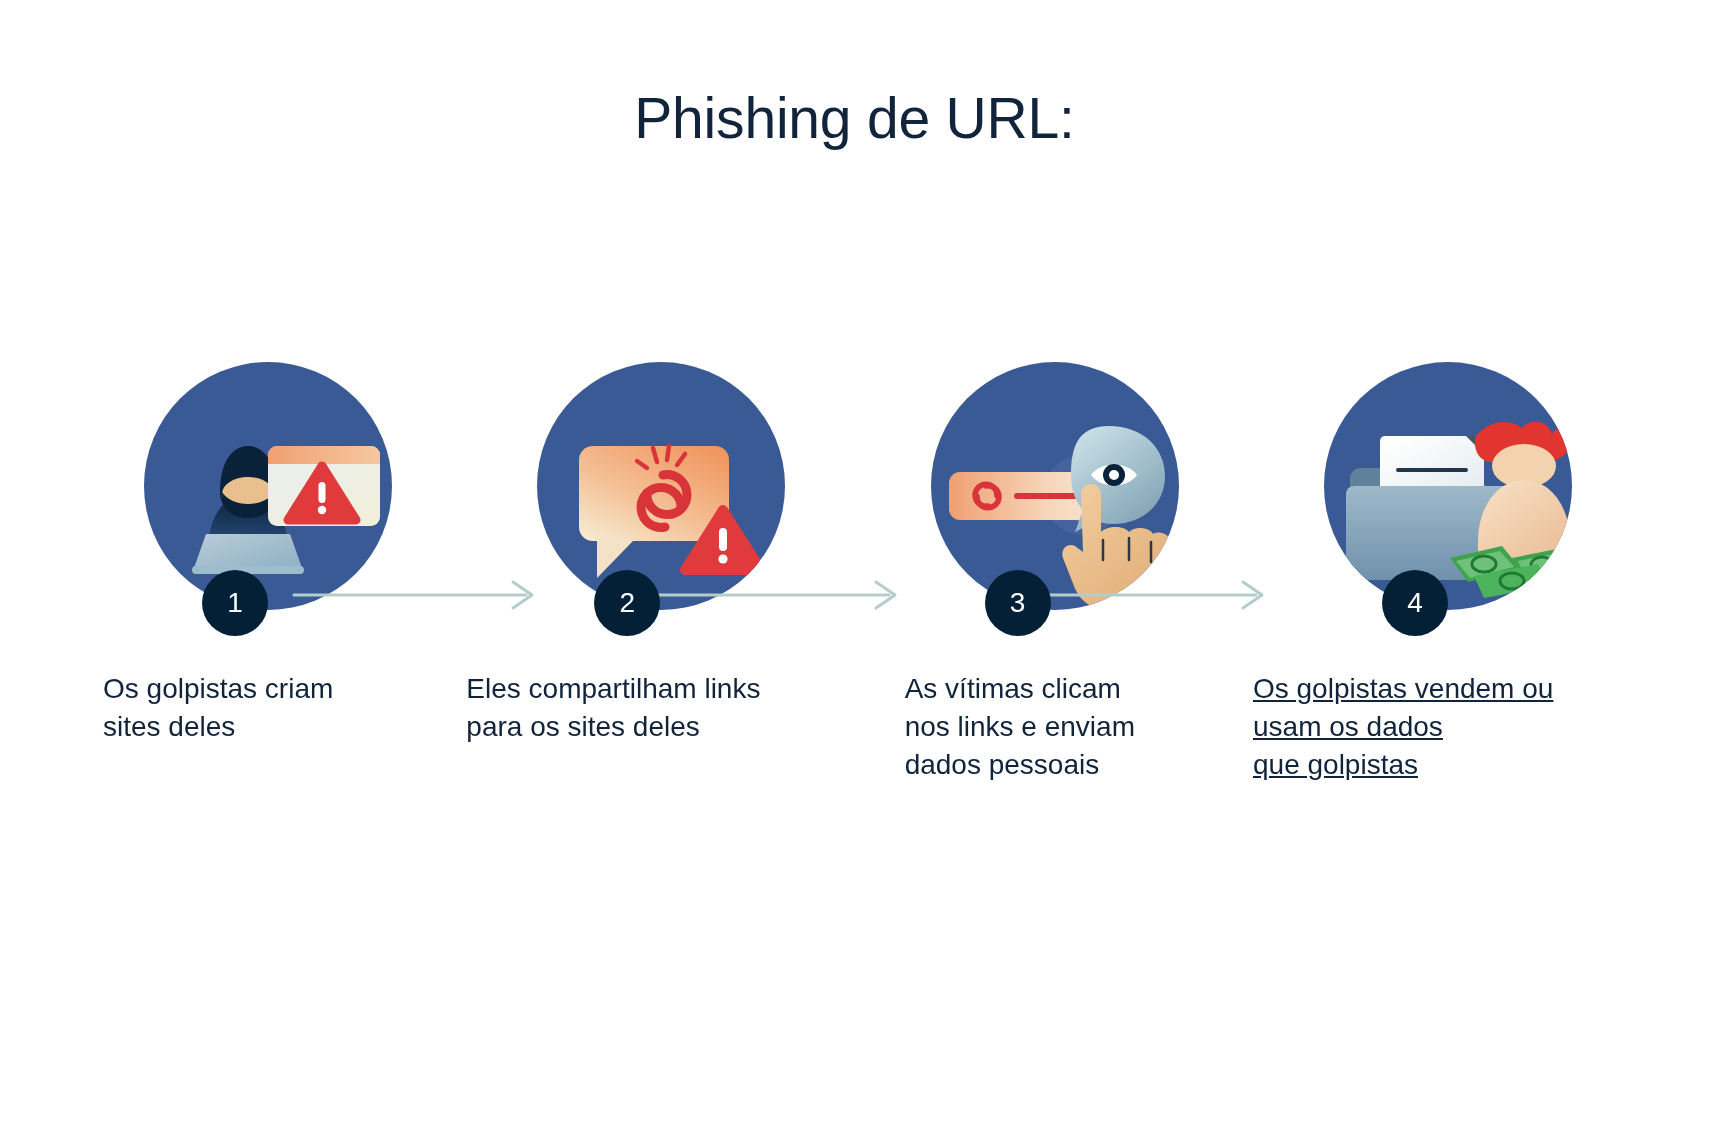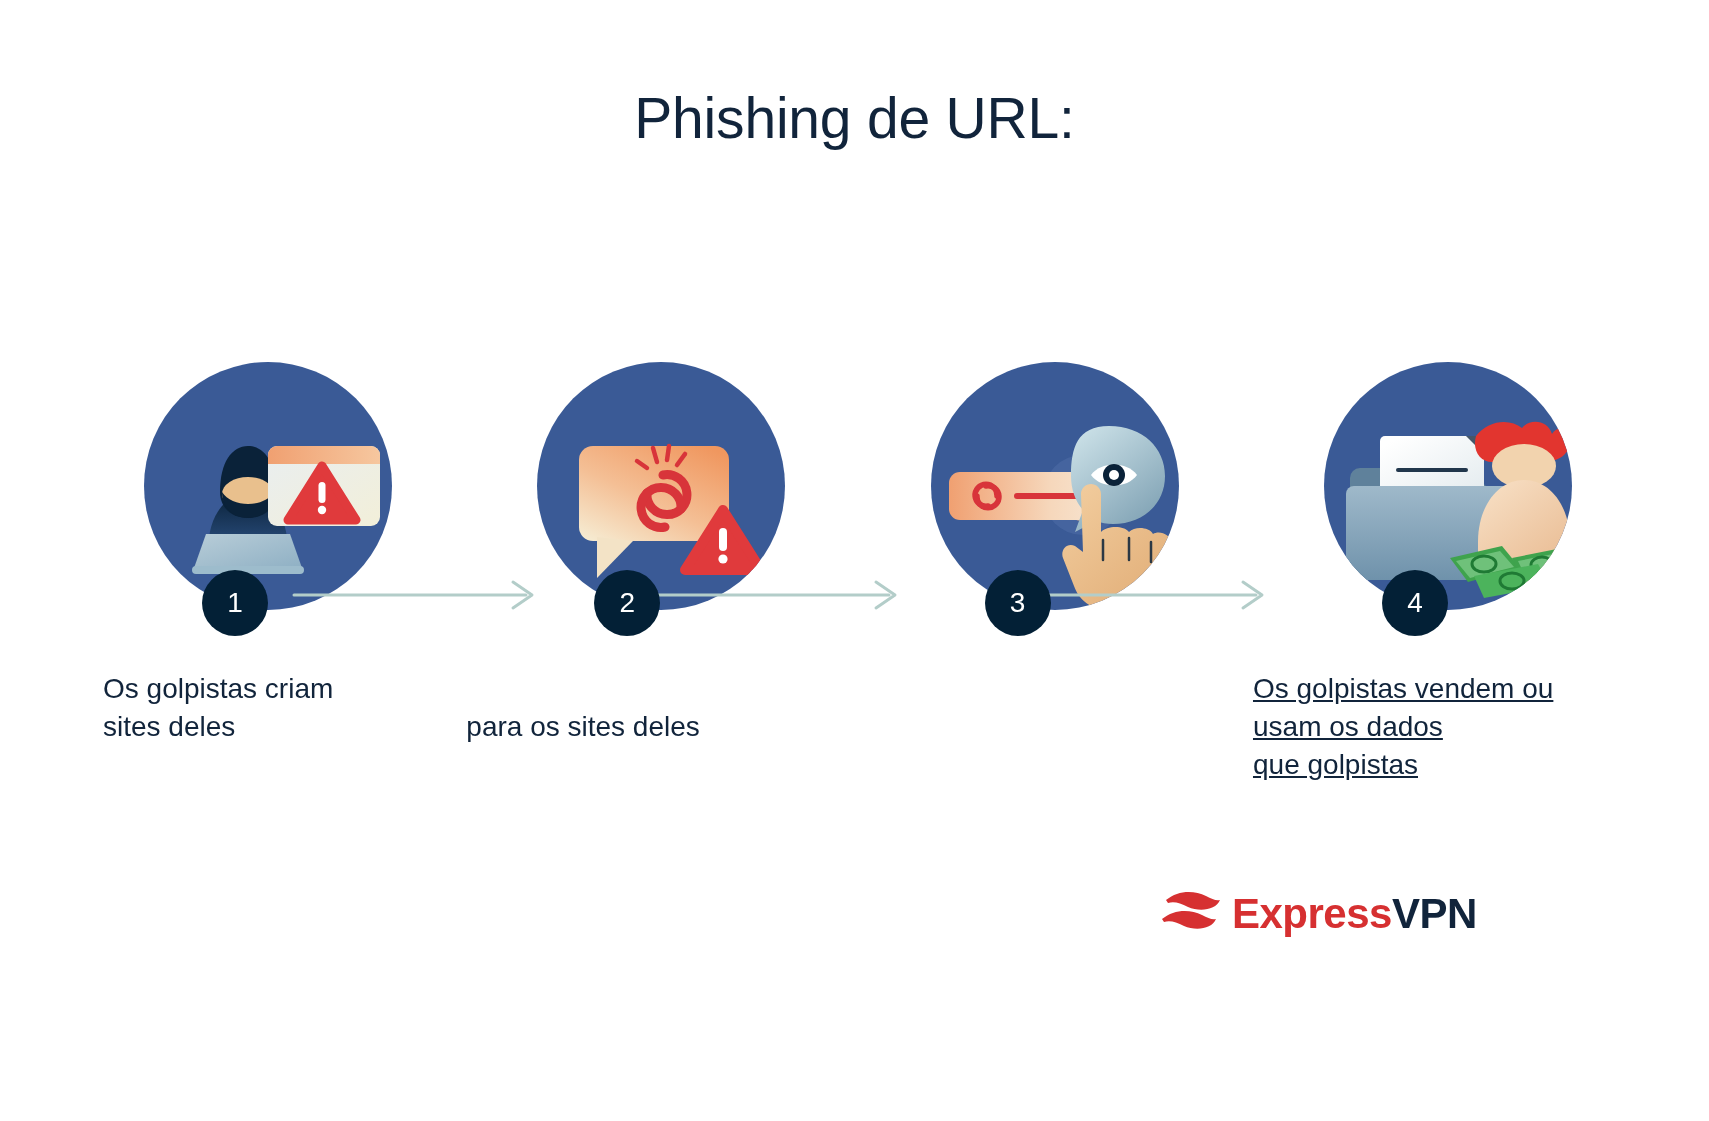--- a/index.html
+++ b/index.html
@@ -232,21 +232,21 @@
             <path d="M110 106 L100 99"></path>
           </g>
 
           <path d="M186 148 L224 208 L148 208 Z" fill="#e03a3c" stroke="#e03a3c" stroke-width="10" stroke-linejoin="round"></path>
           <rect x="182" y="166" width="8" height="23" rx="4" fill="#ffffff"></rect>
           <circle cx="186" cy="197" r="4.6" fill="#ffffff"></circle>
         </svg>
       </div>
       <div class="badge">2</div>
       <div class="caption">
-        <br>
+        <span>Eles compartilham links</span><br>
         <span>para os sites deles</span>
       </div>
     </div>
 
     <div class="step">
       <div class="circle">
         <svg width="248" height="248" viewBox="0 0 248 248" aria-hidden="true">
           <defs>
             <linearGradient id="g3bar" x1="0" y1="0" x2="1" y2="0">
               <stop offset="0%" stop-color="#f0a071"></stop>
@@ -284,20 +284,25 @@
                    C228 168 240 172 241 182 L241 218 C241 236 226 248 206 248
                    L178 248 C160 248 148 238 143 224 L132 196 C129 188 136 180 144 184 L152 190 Z" fill="url(#g3hand)"></path>
           <g stroke="#0a2239" stroke-width="2.5" fill="none" stroke-linecap="round" opacity="0.85">
             <path d="M172 178 L172 198"></path>
             <path d="M198 176 L198 198"></path>
             <path d="M220 180 L220 200"></path>
           </g>
         </svg>
       </div>
       <div class="badge">3</div>
+      <div class="caption">
+        <span>As vítimas clicam</span><br>
+        <span>nos links e enviam</span><br>
+        <span>dados pessoais</span>
+      </div>
     </div>
 
     <div class="step">
       <div class="circle">
         <svg width="248" height="248" viewBox="0 0 248 248" aria-hidden="true">
           <defs>
             <linearGradient id="g4fold" x1="0.5" y1="0" x2="0.5" y2="1">
               <stop offset="0%" stop-color="#9fb9ca"></stop>
               <stop offset="100%" stop-color="#6f92ab"></stop>
             </linearGradient>
@@ -342,23 +347,14 @@
       <div class="badge">4</div>
       <div class="caption">
         <span>Os golpistas vendem ou</span><br>
         <span>usam os dados</span><br>
         <span>que golpistas</span>
       </div>
     </div>
 
   </div>
 
-  <div class="logo">
-    <span class="logo-mark">
-      <svg width="62" height="52" viewBox="0 0 62 52" aria-hidden="true">
-        <path d="M6 12 C18 2 34 2 46 8 C52 11 56 13 60 12 C56 22 40 24 28 19 C20 15 14 13 8 15 Z" fill="#d63031"></path>
-        <path d="M2 31 C14 21 30 21 42 27 C48 30 52 32 56 31 C52 41 36 43 24 38 C16 34 10 32 4 34 Z" fill="#d63031"></path>
-      </svg>
-    </span>
-    <span class="logo-text"><span class="logo-express">Express</span><span class="logo-vpn">VPN</span></span>
-  </div>
 
 </div>
 
 </body></html>

